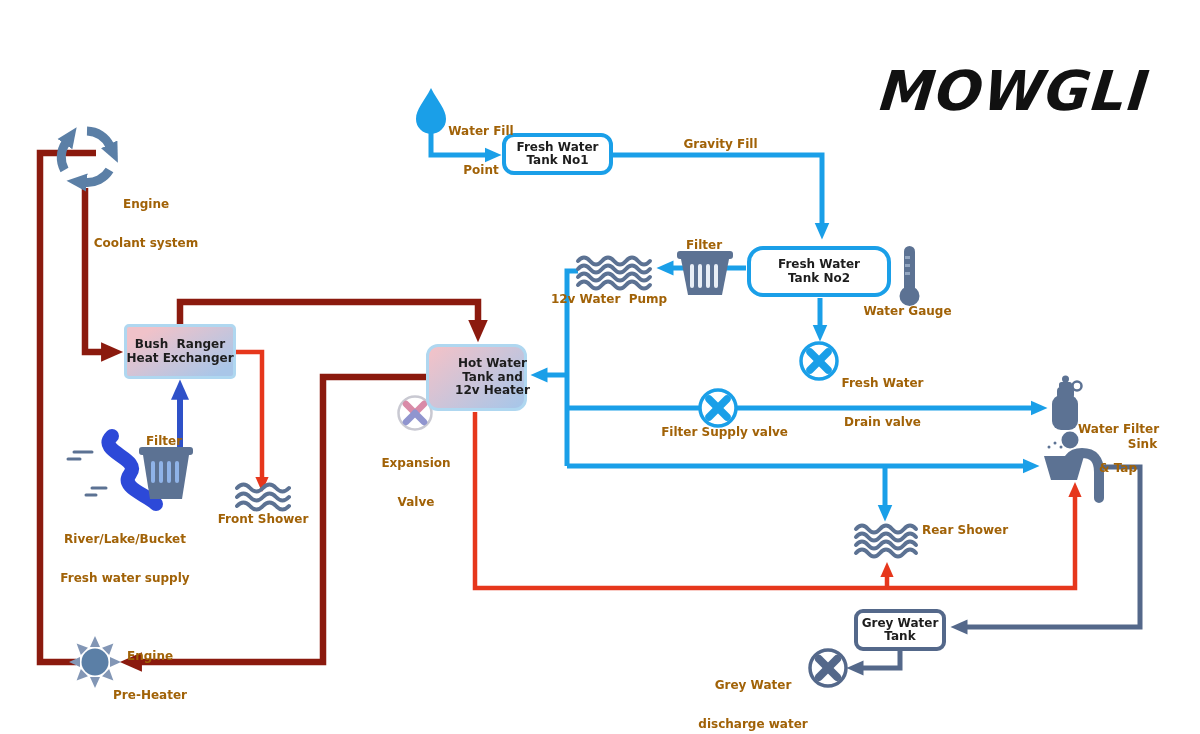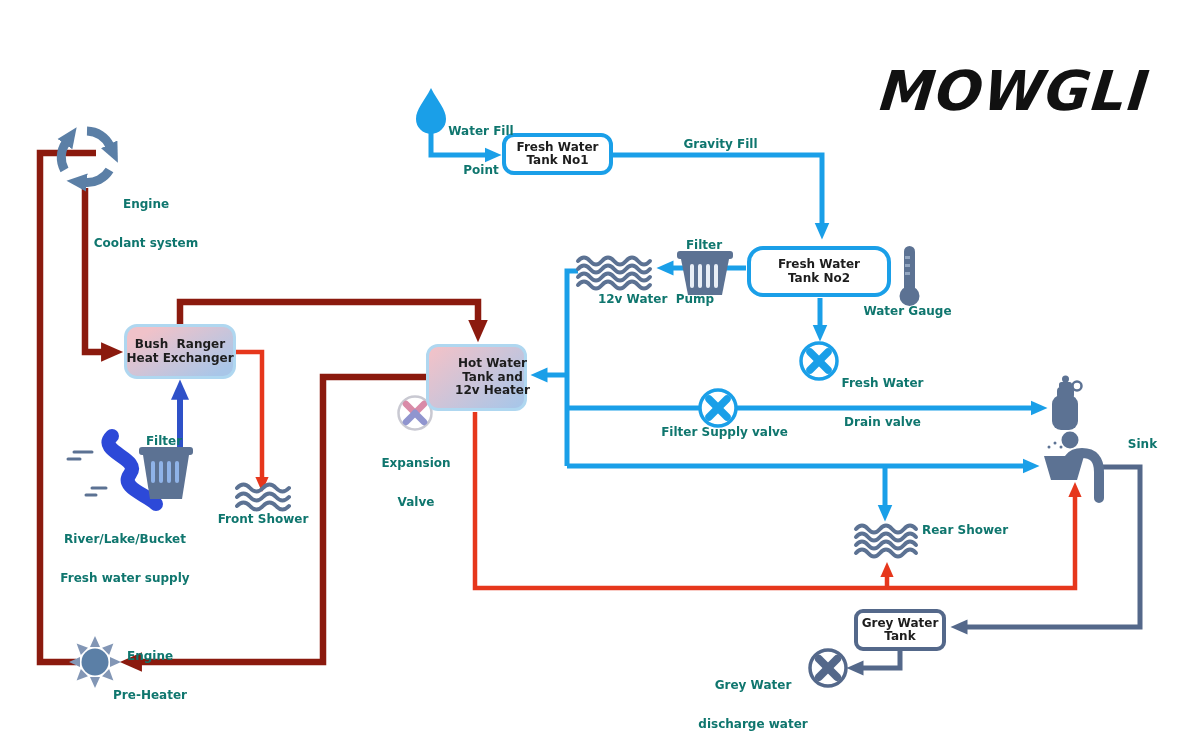--- a/index.html
+++ b/index.html
@@ -1,27 +1,27 @@
 <!DOCTYPE html>
 <html><head>
 <meta charset="utf-8">
 <style>
   html,body{margin:0;padding:0;background:#fff;}
   .canvas{position:relative;width:1200px;height:734px;background:#ffffff;overflow:hidden;
           font-family:"DejaVu Sans","Liberation Sans",sans-serif;}
   svg.wires{position:absolute;left:0;top:0;}
-  .lbl{position:absolute;font-weight:bold;font-size:12px;line-height:13px;color:#0f766e;
+  .lbl{position:absolute;font-weight:bold;font-size:12px;line-height:13px;color:#a16207;
        text-align:center;white-space:pre;}
   .lbl.left{text-align:center;}
   .node-box{position:absolute;display:flex;flex-direction:column;align-items:center;justify-content:center;
        text-align:center;font-weight:bold;font-size:12px;line-height:13.5px;color:#1d1d1d;
        background:#fff;box-sizing:border-box;white-space:pre;}
   .tank{border:4px solid #1A9FE8;border-radius:12px;}
   .tank2{border-radius:16px;}
-  .hx{border:3px solid #AFD7F0;border-radius:13px;
+  .hx{border:3px solid #AFD7F0;border-radius:5px;
       background:linear-gradient(150deg,#f0c2c9 15%,#a9c6e8 90%);}
   .hwt{border:3px solid #AFD7F0;border-radius:12px;
       background:linear-gradient(140deg,#f0c2c9 5%,#a9c6e8 95%);padding-left:32px;}
   .greybox{border:4px solid #54688A;border-radius:9px;}
   .logo{position:absolute;left:878px;top:62px;width:274px;text-align:center;color:#111;}
   .logo .big{font-size:55px;font-weight:bold;font-style:italic;letter-spacing:1px;
       transform:skewX(-6deg);line-height:58px;}
   .logo .sub{font-size:19px;font-weight:500;letter-spacing:11px;margin-top:4px;margin-left:8px;}
 </style>
 </head>
@@ -249,21 +249,21 @@
 
 <div class="lbl" style="left:437px;top:99px;width:88px;">
   <div>Water Fill</div>
   <div>Point</div>
 </div>
 
 <div class="lbl" style="left:668px;top:138px;width:105px;">Gravity Fill</div>
 
 <div class="lbl" style="left:677px;top:239px;width:54px;">Filter</div>
 
-<div class="lbl" style="left:591px;top:293px;width:130px;">12v Water  Pump</div>
+<div class="lbl" style="left:544px;top:293px;width:130px;">12v Water  Pump</div>
 
 <div class="lbl" style="left:860px;top:305px;width:95px;">Water Gauge</div>
 
 <div class="lbl" style="left:840px;top:351px;width:85px;">
   <div>Fresh Water</div>
   <div>Drain valve</div>
 </div>
 
 <div class="lbl" style="left:90px;top:172px;width:112px;">
   <div>Engine</div>
@@ -279,20 +279,24 @@
 
 <div class="lbl" style="left:213px;top:513px;width:100px;">Front Shower</div>
 
 <div class="lbl" style="left:378px;top:431px;width:76px;">
   <div>Expansion</div>
   <div>Valve</div>
 </div>
 
 <div class="lbl" style="left:648px;top:426px;width:140px;text-align:right;">Filter Supply valve</div>
 
+<div class="lbl" style="left:1078px;top:397px;width:80px;">
+  <div>Water Filter</div>
+  <div>&amp; Tap</div>
+</div>
 
 <div class="lbl" style="left:1103px;top:438px;width:45px;margin-left:17px;">Sink</div>
 
 <div class="lbl" style="left:920px;top:524px;width:90px;">Rear Shower</div>
 
 <div class="lbl" style="left:697px;top:653px;width:112px;">
   <div>Grey Water</div>
   <div>discharge water</div>
 </div>
 

